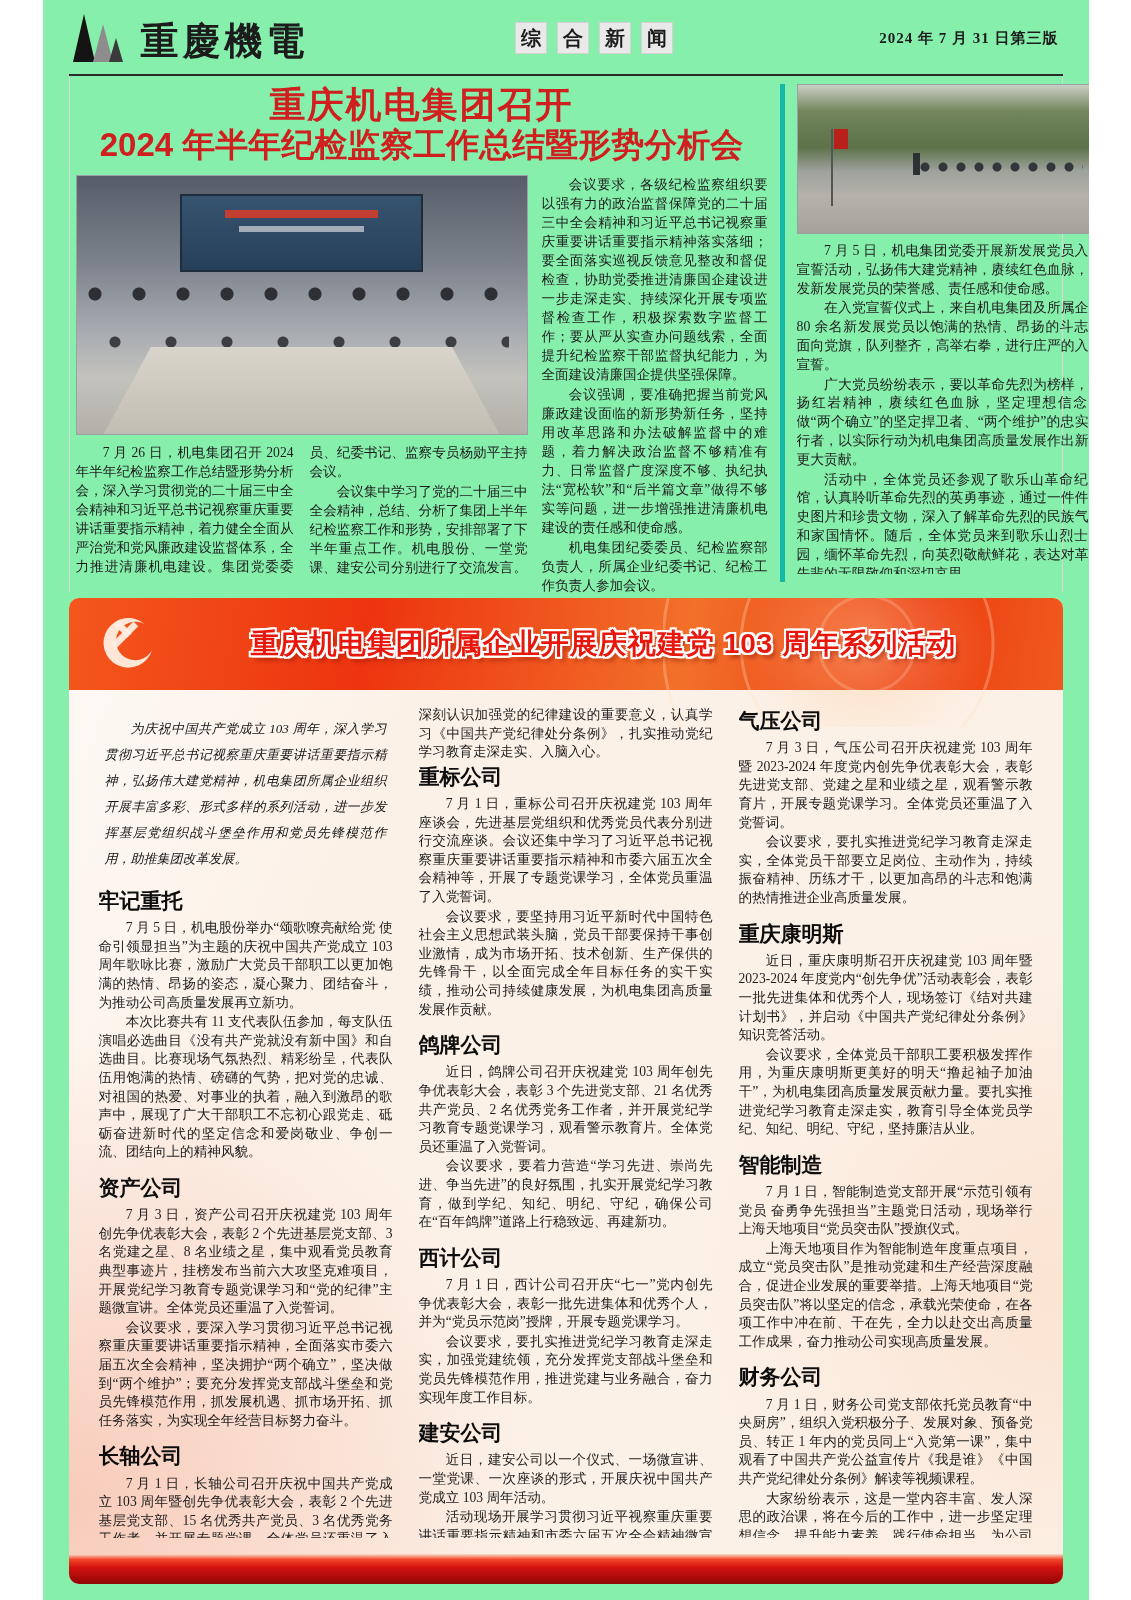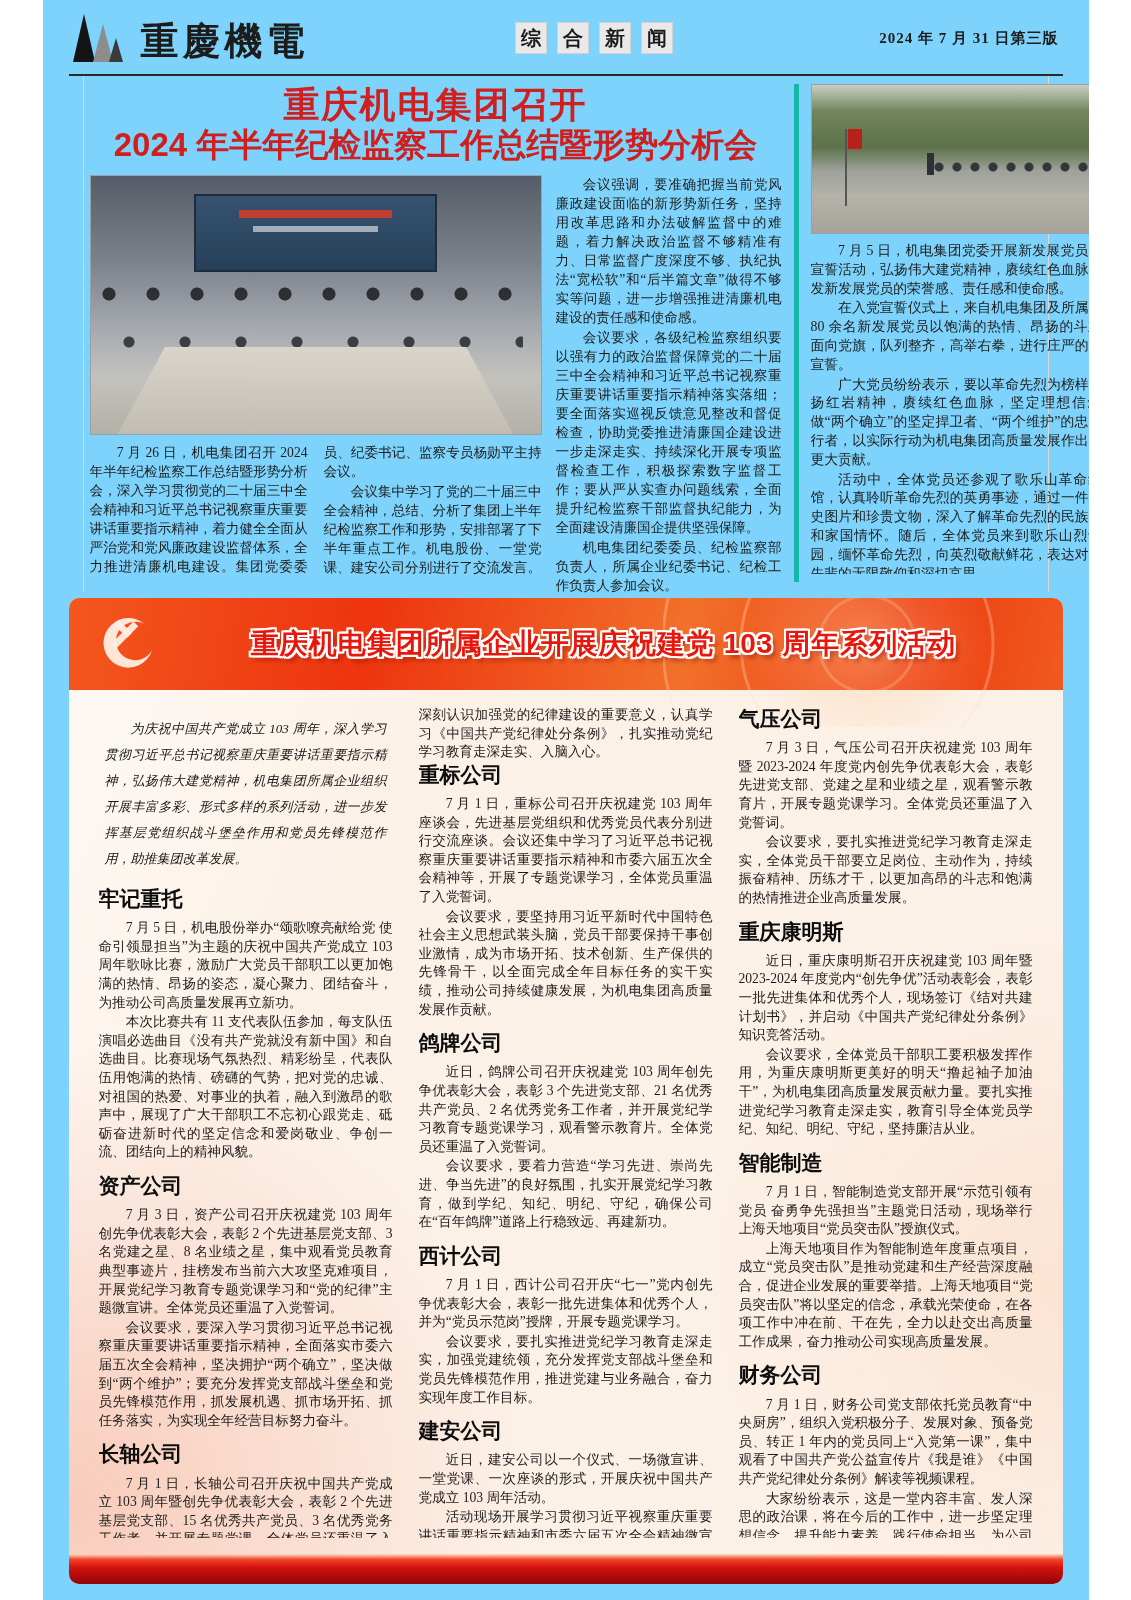--- a/index.html
+++ b/index.html
@@ -3,38 +3,38 @@
 <meta charset="utf-8">
 <style>
   :root{
     --red:#d01f1f;
     --banner-red:#e8170c;
     --ink:#1c1c1c;
   }
   *{box-sizing:border-box;margin:0;padding:0;}
   html,body{background:#fff;}
   body{font-family:"Liberation Serif","DejaVu Serif",serif;color:var(--ink);}
-  .page{position:relative;width:1046px;height:1600px;margin:0 auto;background:#7dd3fc;overflow:hidden;}
+  .page{position:relative;width:1046px;height:1600px;margin:0 auto;background:#86efac;overflow:hidden;}
 
   
   .header{height:76px;margin:0 26px;display:flex;align-items:center;justify-content:space-between;border-bottom:2px solid #2a2a2a;padding:8px 4px 6px;}
   .masthead{display:flex;align-items:flex-end;gap:10px;}
   .logo-tris{position:relative;width:58px;height:48px;}
   .tri{position:absolute;bottom:0;width:0;height:0;}
   .tri.t1{left:0;border-left:11px solid transparent;border-right:11px solid transparent;border-bottom:48px solid #141414;}
   .tri.t2{left:20px;border-left:10px solid transparent;border-right:10px solid transparent;border-bottom:38px solid #8d8d8d;}
   .tri.t3{left:36px;border-left:7px solid transparent;border-right:7px solid transparent;border-bottom:24px solid #3a3a3a;}
   .masthead-text{font-size:38px;font-weight:bold;letter-spacing:4px;line-height:1;padding-bottom:2px;}
   .section-label{display:flex;gap:10px;}
   .section-char{width:32px;height:32px;background:#e9e9e9;border:1px solid #d2d2d2;display:flex;align-items:center;justify-content:center;
     font-family:"Liberation Sans","DejaVu Sans",sans-serif;font-weight:bold;font-size:20px;}
   .dateline{font-size:15px;letter-spacing:1px;display:flex;font-weight:bold;}
 
   
-  .top-section{display:flex;margin:0 40px;height:516px;padding:8px 2px 10px 6px;border-left:1px solid #d8d8d8;border-right:1px solid #d8d8d8;}
+  .top-section{display:flex;margin:0 26px;height:516px;padding:8px 2px 10px 6px;border-left:1px solid #d8d8d8;border-right:1px solid #d8d8d8;}
   .article-left{width:692px;flex:none;}
   .al-title{text-align:center;color:var(--red);font-family:"Liberation Sans","DejaVu Sans",sans-serif;font-weight:900;line-height:1.18;}
   .al-title .l1{font-size:36px;letter-spacing:2px;}
   .al-title .l2{font-size:33px;letter-spacing:0;}
   .al-body{display:flex;gap:14px;margin-top:10px;height:422px;}
   .al-main{width:452px;flex:none;}
   .photo{position:relative;overflow:hidden;border:1px solid #9aa0a6;}
   .photo1{width:452px;height:260px;background:linear-gradient(180deg,#565d68 0%,#7d838c 34%,#a7abb1 60%,#c3c2bd 78%,#b3b0a8 100%);}
   .p1-screen{position:absolute;left:23%;top:7%;width:54%;height:30%;background:linear-gradient(180deg,#36536f,#27405a);border:2px solid #1e2c3c;}
   .p1-screen-title{position:absolute;left:18%;top:18%;width:64%;height:12%;background:rgba(220,60,40,.85);}
@@ -74,21 +74,21 @@
     background:
       repeating-radial-gradient(circle at 60% 50%, rgba(255,225,190,.0) 0 46px, rgba(255,225,190,.55) 47px 49px, rgba(255,225,190,0) 50px 78px),
       radial-gradient(circle at 60% 50%, rgba(255,200,150,.8), transparent 55%);}
   .emblem{width:62px;height:62px;flex:none;margin-right:14px;position:relative;z-index:2;}
   .banner-title{flex:1;text-align:center;position:relative;z-index:2;
     font-family:"Liberation Sans","DejaVu Sans",sans-serif;font-weight:900;font-size:28px;letter-spacing:1px;color:var(--banner-red);
     text-shadow:2px 0 #fff,-2px 0 #fff,0 2px #fff,0 -2px #fff,2px 2px #fff,-2px -2px #fff,2px -2px #fff,-2px 2px #fff,4px 5px 4px rgba(110,0,0,.45);}
   .fcols{display:flex;gap:26px;padding:16px 30px 8px;height:856px;overflow:hidden;position:relative;z-index:1;}
   .fcol{flex:1;overflow:hidden;font-size:13.6px;line-height:18.6px;text-align:justify;}
   .intro{font-style:italic;font-size:13px;line-height:26px;text-indent:2em;margin:10px 6px 16px;color:#141414;}
-  .sec-heading{font-family:Liberation Mono, monospace;font-weight:900;font-size:21px;line-height:1.25;margin:13px 0 5px;color:#0d0d0d;}
+  .sec-heading{font-family:Liberation Sans, sans-serif;font-weight:900;font-size:21px;line-height:1.25;margin:13px 0 5px;color:#0d0d0d;}
   .fcol > div > .sec-heading:first-child{margin-top:2px;}
   .f-byline{font-weight:bold;text-align:right;font-family:"Liberation Sans","DejaVu Sans",sans-serif;font-size:14px;margin-top:6px;padding-right:4px;}
   .bottom-bar{position:absolute;left:0;right:0;bottom:0;height:30px;z-index:3;
     background:linear-gradient(180deg,#f8ddc9 0%,#f3452a 18%,#d31210 45%,#8f0606 100%);}
 </style>
 </head>
 <body>
 
 <div class="page">
 
@@ -131,22 +131,22 @@
             <div class="p1-people2"></div>
             <div class="p1-table"></div>
           </div>
           <div class="al-under">
               <p class="para">7 月 26 日，机电集团召开 2024 年半年纪检监察工作总结暨形势分析会，深入学习贯彻党的二十届三中全会精神和习近平总书记视察重庆重要讲话重要指示精神，着力健全全面从严治党和党风廉政建设监督体系，全力推进清廉机电建设。集团党委委员、纪委书记、监察专员杨勋平主持会议。</p>
               <p class="para">会议集中学习了党的二十届三中全会精神，总结、分析了集团上半年纪检监察工作和形势，安排部署了下半年重点工作。机电股份、一堂党课、建安公司分别进行了交流发言。</p>
             </div>
         </div>
         <div class="al-col3">
           <div>
+              <p class="para">会议要求，各级纪检监察组织要以强有力的政治监督保障党的二十届三中全会精神和习近平总书记视察重庆重要讲话重要指示精神落实落细；要全面落实巡视反馈意见整改和督促检查，协助党委推进清廉国企建设进一步走深走实、持续深化开展专项监督检查工作，积极探索数字监督工作；要从严从实查办问题线索，全面提升纪检监察干部监督执纪能力，为全面建设清廉国企提供坚强保障。</p>
               <p class="para">会议强调，要准确把握当前党风廉政建设面临的新形势新任务，坚持用改革思路和办法破解监督中的难题，着力解决政治监督不够精准有力、日常监督广度深度不够、执纪执法“宽松软”和“后半篇文章”做得不够实等问题，进一步增强推进清廉机电建设的责任感和使命感。</p>
-              <p class="para">会议要求，各级纪检监察组织要以强有力的政治监督保障党的二十届三中全会精神和习近平总书记视察重庆重要讲话重要指示精神落实落细；要全面落实巡视反馈意见整改和督促检查，协助党委推进清廉国企建设进一步走深走实、持续深化开展专项监督检查工作，积极探索数字监督工作；要从严从实查办问题线索，全面提升纪检监察干部监督执纪能力，为全面建设清廉国企提供坚强保障。</p>
               <p class="para">机电集团纪委委员、纪检监察部负责人，所属企业纪委书记、纪检工作负责人参加会议。</p>
             </div>
 
         </div>
       </div>
     </div>
 
     <div class="article-right">
       <div class="ar-inner">
         <div class="photo photo2">

